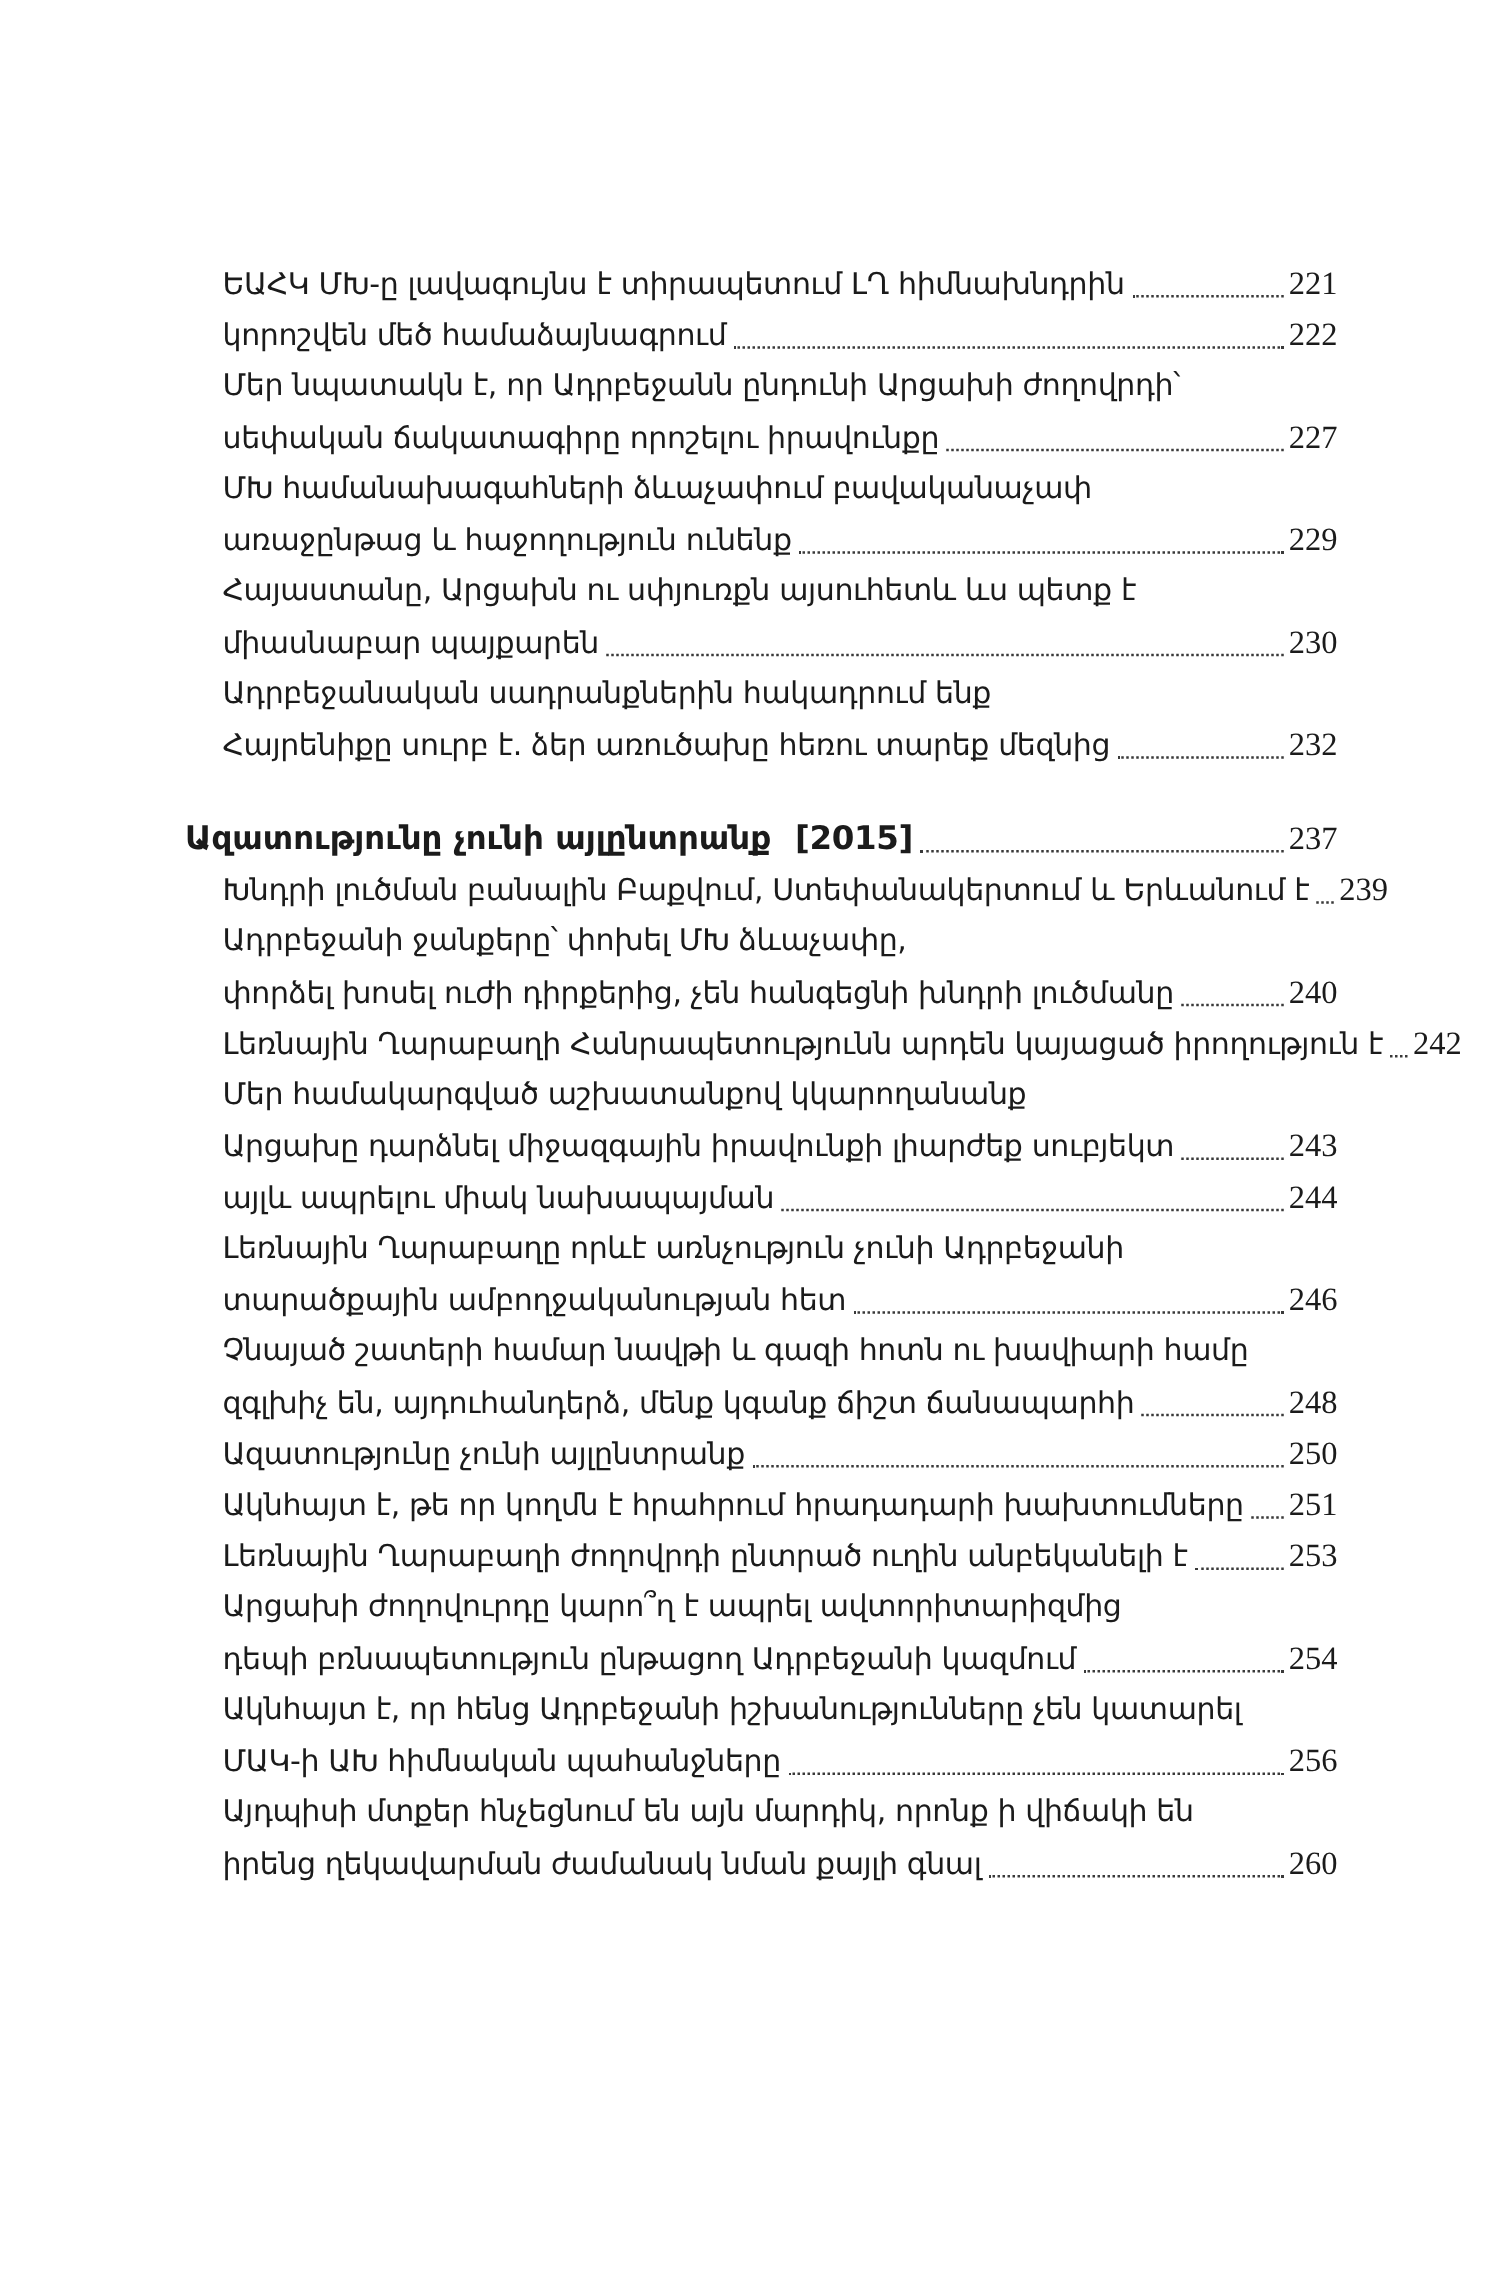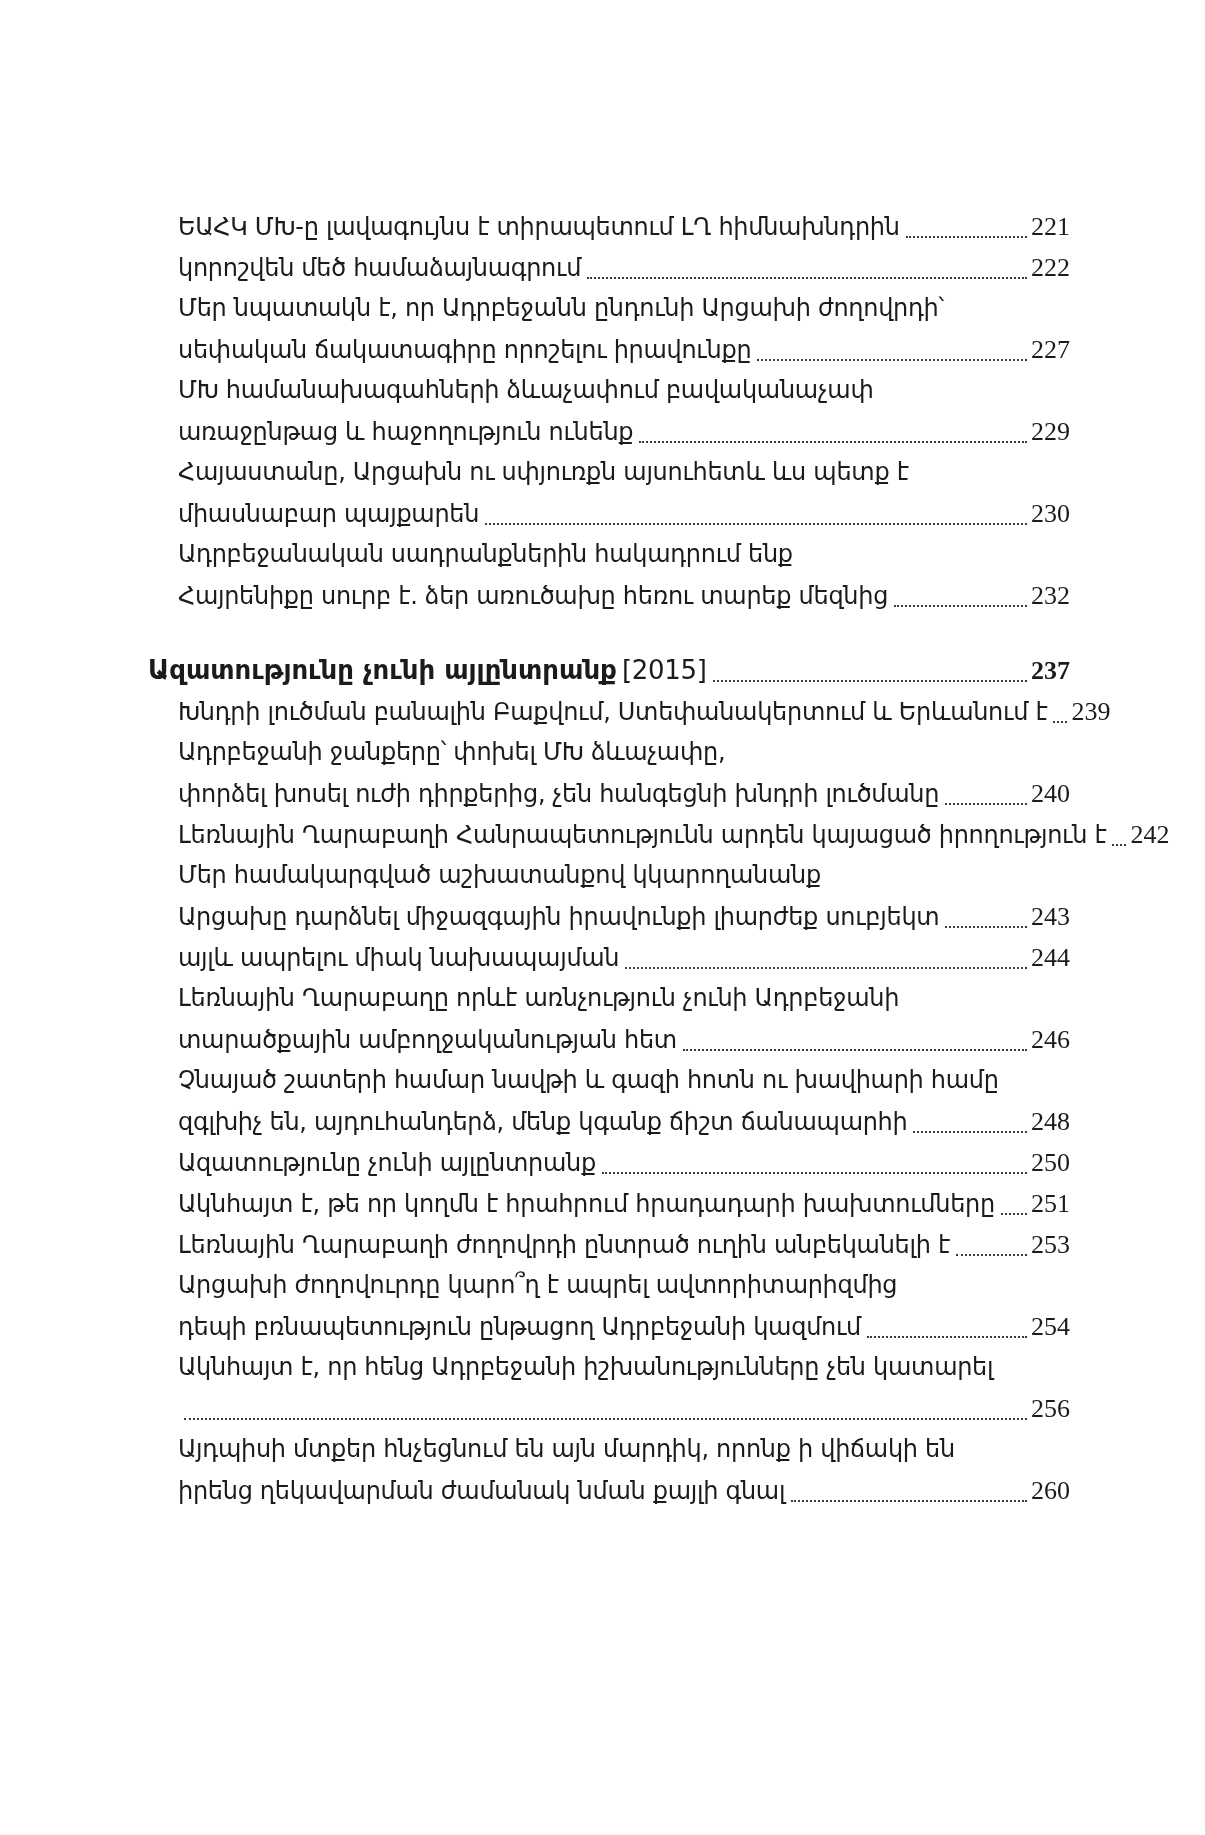--- a/index.html
+++ b/index.html
@@ -43,25 +43,25 @@
     font-size:26px;
     color:#1b1b1b;
     text-align:right;
   }
   .toc-row.section{
     margin-top:34px;
     font-size:26px;
     font-weight:bold;
   }
   .section-suffix{
-    font-weight:normal;
-    margin-left:5px;
+    font-weight:bold;
+    margin-left:19px;
     letter-spacing:-0.3px;
   }
-  .toc-row.section .pagenum{ font-weight:bold; }
+  .toc-row.section .pagenum{ font-weight:normal; }
 </style>
 </head>
 <body>
 
 <div class="page">
   <div class="toc">
       <div class="toc-row entry">
         <span class="entry-text">ԵԱՀԿ ՄԽ-ը լավագույնս է տիրապետում ԼՂ հիմնախնդրին</span>
         <span class="leader"></span>
         <span class="pagenum">221</span>
@@ -176,20 +176,21 @@
       </div>
       <div class="toc-row entry">
         <span class="entry-text">դեպի բռնապետություն ընթացող Ադրբեջանի կազմում</span>
         <span class="leader"></span>
         <span class="pagenum">254</span>
       </div>
       <div class="toc-row entry">
         <span class="entry-text">Ակնհայտ է, որ հենց Ադրբեջանի իշխանությունները չեն կատարել</span>
       </div>
       <div class="toc-row entry">
+        <span class="entry-text">ՄԱԿ-ի ԱԽ հիմնական պահանջները</span>
         <span class="leader"></span>
         <span class="pagenum">256</span>
       </div>
       <div class="toc-row entry">
         <span class="entry-text">Այդպիսի մտքեր հնչեցնում են այն մարդիկ, որոնք ի վիճակի են</span>
       </div>
       <div class="toc-row entry">
         <span class="entry-text">իրենց ղեկավարման ժամանակ նման քայլի գնալ</span>
         <span class="leader"></span>
         <span class="pagenum">260</span>

